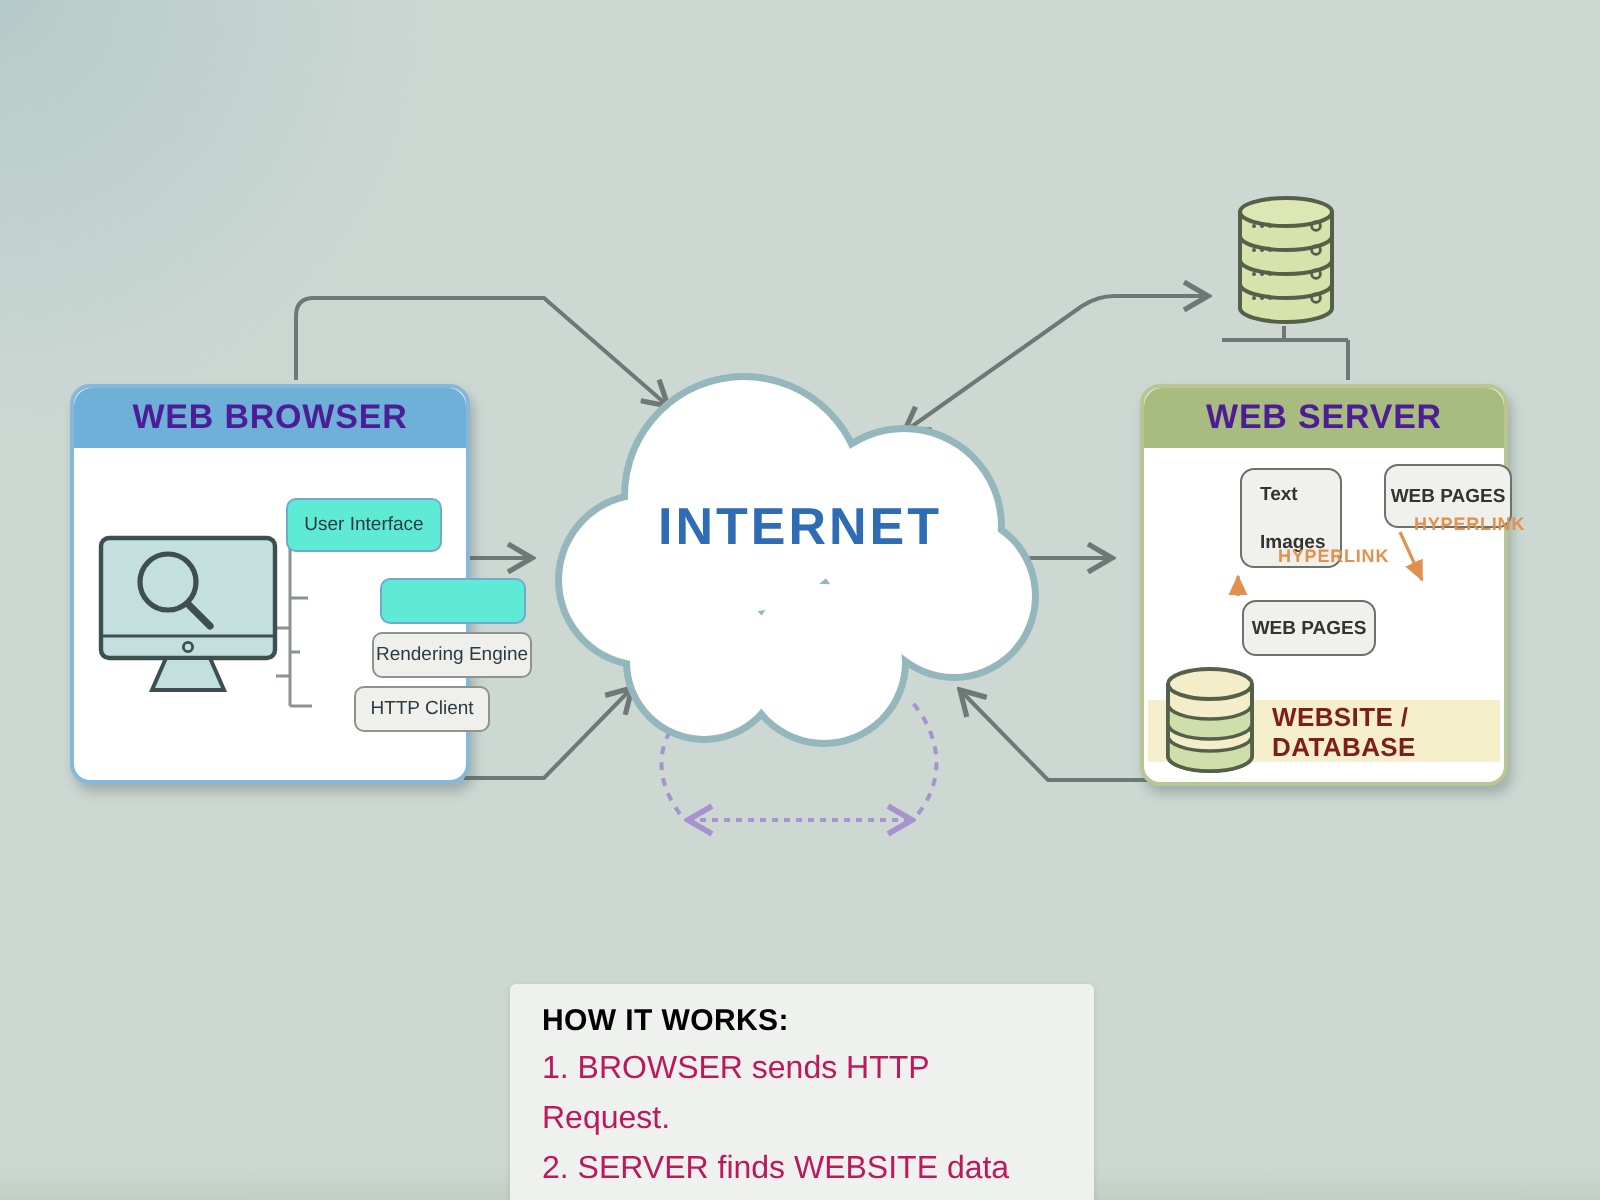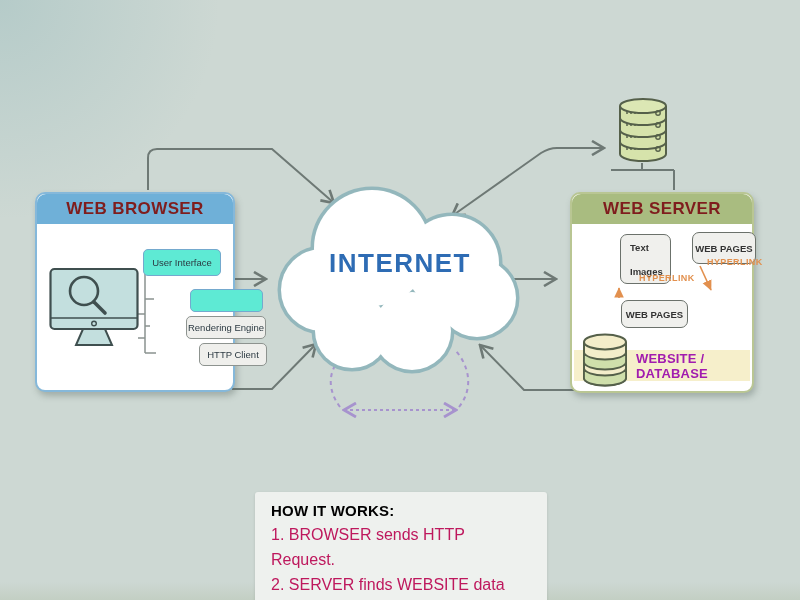--- a/index.html
+++ b/index.html
@@ -10,36 +10,36 @@
       radial-gradient(circle at 0% 0%, rgba(120,170,175,.28), rgba(120,170,175,0) 22%),
       linear-gradient(180deg,#cdd8d3 0%, #cdd8d3 97%, #c3cfc3 100%);
   }
   .abs{position:absolute;}
   svg{display:block;}
   
   .panel{position:absolute;background:#fff;border-radius:10px;
          box-shadow:2px 4px 6px rgba(80,95,88,.35);}
   .panel .hdr{position:absolute;left:0;right:0;top:0;height:30px;border-radius:9px 9px 0 0;
          display:flex;align-items:center;justify-content:center;
-         color:#7f1d1d;font-weight:bold;font-size:17px;letter-spacing:.4px;}
+         color:#4c1d95;font-weight:bold;font-size:17px;letter-spacing:.4px;}
   .browser{left:35px;top:192px;width:196px;height:196px;border:2px solid #85b8da;}
   .browser .hdr{background:#6fb0d8;}
   .server{left:570px;top:192px;width:180px;height:197px;border:2px solid #b9c693;}
   .server .hdr{background:#a9bc80;}
   
   .node{position:absolute;border-radius:5px;display:flex;align-items:center;justify-content:center;
         font-size:9.5px;color:#2c3a42;background:#efefec;border:1px solid #8d938f;margin-left:36px;}
   .node.blue{background:#5eead4;border:1px solid #74a9ce;}
   .node.srv{border-radius:7px;border:1.5px solid #6b716b;background:#f0f0ed;font-weight:bold;font-size:9.5px;color:#333;}
   .ti{flex-direction:column;align-items:flex-start;justify-content:space-around;
       padding-left:9px;box-sizing:border-box;font-weight:normal;}
   .hyper{position:absolute;color:#e2904e;font-size:9px;font-weight:bold;letter-spacing:.4px;}
   .footer-strip{position:absolute;left:2px;right:2px;top:156px;height:31px;background:#f6efcb;
       display:flex;align-items:center;}
-  .footer-strip span{margin-left:62px;font-weight:bold;font-size:13px;color:#a21caf;letter-spacing:.2px;}
+  .footer-strip span{margin-left:62px;font-weight:bold;font-size:13px;color:#7f1d1d;letter-spacing:.2px;}
   
   .internet-label{left:300px;top:248px;width:200px;text-align:center;
       font-size:26px;font-weight:bold;color:#2e6cb4;letter-spacing:1.5px;}
   .protocol-label{left:315px;top:421px;width:170px;text-align:center;
       font-size:18px;font-weight:bold;color:#a18bc9;letter-spacing:1px;}
   
   .how{left:255px;top:492px;width:292px;background:#eef1ee;border-radius:3px;
       box-shadow:0 1px 3px rgba(0,0,0,.12);padding:10px 16px 14px 16px;box-sizing:border-box;}
   .how h3{margin:0 0 4px 0;font-size:15px;color:#000000;letter-spacing:.2px;}
   .how ol{list-style:none;margin:0;padding:0;}
@@ -139,21 +139,21 @@
       <circle cx="35" cy="24" r="14" fill="none" stroke="#3f4f4f" stroke-width="2.6"></circle>
       <line x1="45" y1="35" x2="56" y2="46" stroke="#3f4f4f" stroke-width="3.6" stroke-linecap="round"></line>
     </svg>
     <div class="node blue" style="left:70px;top:55px;width:76px;height:25px">
       <span>User Interface</span>
     </div>
     <div class="node blue" style="left:117px;top:95px;width:71px;height:21px"></div>
     <div class="node" style="left:113px;top:122px;width:78px;height:21px">
       <span>Rendering Engine</span>
     </div>
-    <div class="node" style="left:126px;top:149px;width:66px;height:21px">
+    <div class="node" style="left:104px;top:149px;width:66px;height:21px">
       <span>HTTP Client</span>
     </div>
   </div>
 
   <div class="panel server">
     <div class="hdr">WEB SERVER</div>
     <div class="footer-strip">
       <span>WEBSITE / DATABASE</span>
     </div>
     <svg class="abs" style="left:0;top:0" width="180" height="197">

